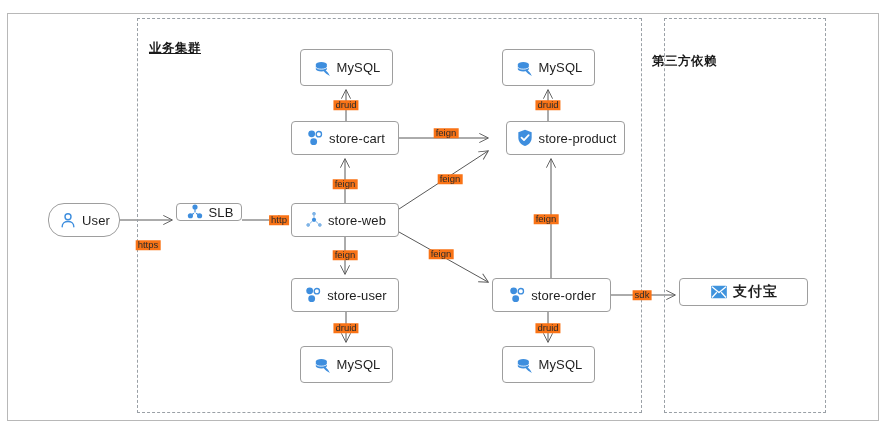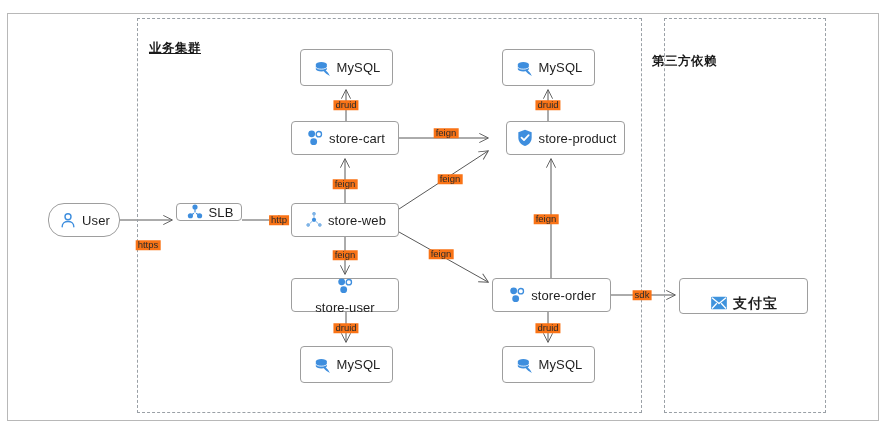--- a/index.html
+++ b/index.html
@@ -103,21 +103,21 @@
         <span class="nlabel">store-web</span>
       </div>
       <div class="node" style="left: 291px; top: 121px; width: 108px; height: 34px;">
         <span class="ico"><svg width="20" height="20" viewBox="0 0 24 24">
             <circle cx="8" cy="7" r="4.1" fill="#3e8ede"></circle>
             <circle cx="16.6" cy="7.4" r="3.2" fill="none" stroke="#3e8ede" stroke-width="1.6"></circle>
             <circle cx="10.4" cy="16.4" r="4.1" fill="#3e8ede"></circle>
           </svg></span>
         <span class="nlabel">store-cart</span>
       </div>
-      <div class="node" style="left: 291px; top: 278px; width: 108px; height: 34px; flex-direction: column;">
+      <div class="node" style="left: 291px; top: 278px; width: 108px; height: 34px;">
         <span class="ico"><svg width="20" height="20" viewBox="0 0 24 24">
             <circle cx="8" cy="7" r="4.1" fill="#3e8ede"></circle>
             <circle cx="16.6" cy="7.4" r="3.2" fill="none" stroke="#3e8ede" stroke-width="1.6"></circle>
             <circle cx="10.4" cy="16.4" r="4.1" fill="#3e8ede"></circle>
           </svg></span>
         <span class="nlabel">store-user</span>
       </div>
       <div class="node" style="left: 492px; top: 121px; width: 119px; height: 34px; margin-left: 14px;">
         <span class="ico"><svg width="20" height="20" viewBox="0 0 24 24">
             <path d="M12 2.2 20 5.2v6.1c0 5-3.4 8.8-8 10.4-4.6-1.6-8-5.4-8-10.4V5.2z" fill="#3e8ede"></path>
@@ -162,21 +162,21 @@
       </div>
       <div class="node" style="left: 502px; top: 346px; width: 93px; height: 37px;">
         <span class="ico"><svg width="20" height="20" viewBox="0 0 24 24">
             <ellipse cx="10" cy="7.4" rx="6.6" ry="2.5" fill="#3e8ede"></ellipse>
             <path d="M3.4 7.4v6.2c0 1.4 3 2.5 6.6 2.5s6.6-1.1 6.6-2.5V7.4" fill="#3e8ede"></path>
             <path d="M3.4 10.9c0 1.4 3 2.5 6.6 2.5s6.6-1.1 6.6-2.5" fill="none" stroke="#fff" stroke-width="1"></path>
             <path d="M13.6 13.4c2.2 1.6 4 3.4 5.2 5.6l1.4 2.6-2.3-1.4c-2.2-1.3-4-3-5.2-5" fill="#3e8ede"></path>
           </svg></span>
         <span class="nlabel">MySQL</span>
       </div>
-      <div class="node cn" style="left: 679px; top: 278px; width: 129px; height: 36px; align-items: flex-end;">
+      <div class="node cn" style="left: 679px; top: 278px; width: 129px; height: 28px;">
         <span class="ico"><svg width="20" height="20" viewBox="0 0 24 24">
             <rect x="2.6" y="4.4" width="18.8" height="15.2" rx="1.4" fill="#3f93dd"></rect>
             <path d="M3.6 5.6 12 12.6 20.4 5.6M3.6 18.6 9.4 12.3M20.4 18.6 14.6 12.3" fill="none" stroke="#fff" stroke-width="1.5" stroke-linejoin="round"></path>
           </svg></span>
         <span class="nlabel">支付宝</span>
       </div>
     </div>
   <div id="edgelabels">
       <div class="edge-label" style="left: 148px; top: 220px; margin-top: 25px;">https</div>
       <div class="edge-label" style="left: 279px; top: 220px;">http</div>

